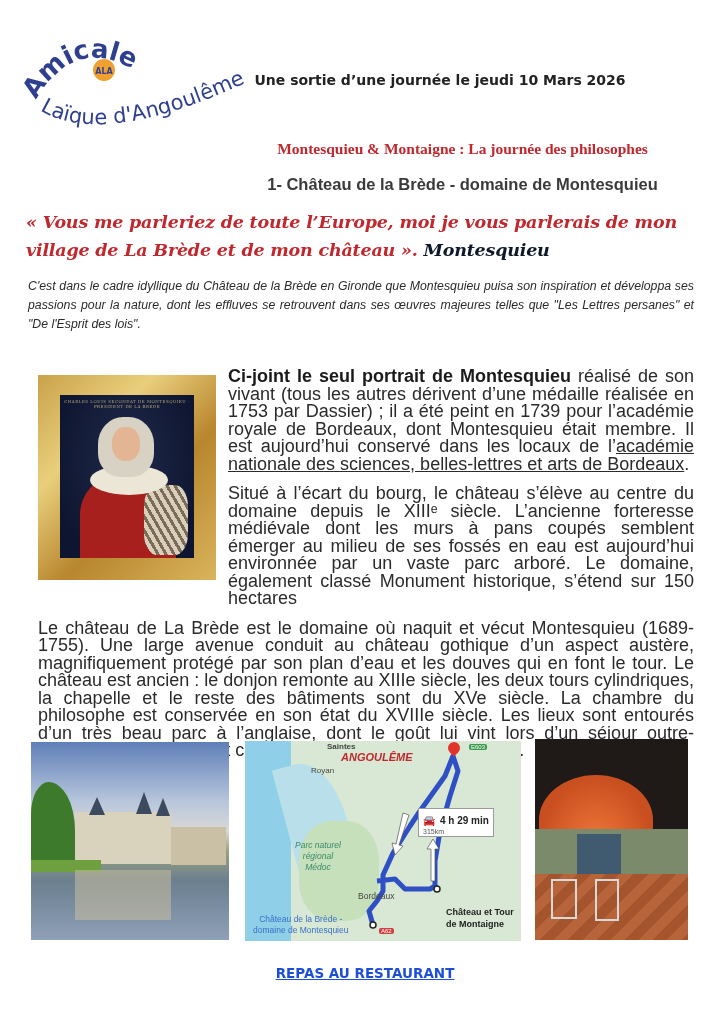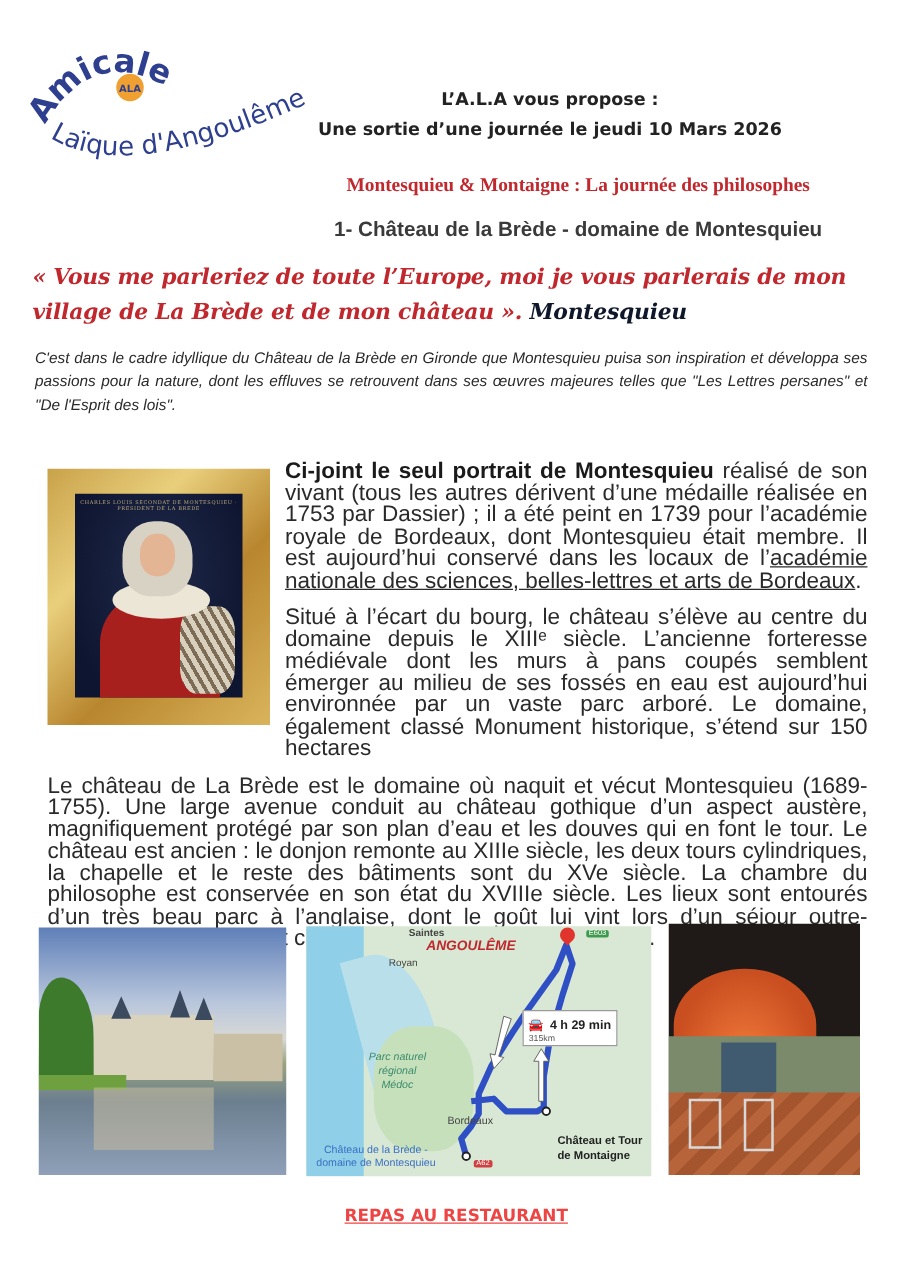--- a/index.html
+++ b/index.html
@@ -100,21 +100,21 @@
                           background: radial-gradient(ellipse at 50% 80%, #f07a3a, #c94e20 70%); }
   .photo-interior .wall { position: absolute; left: 0; top: 90px; width: 153px; height: 50px; background: #7a8a6a; }
   .photo-interior .fireplace { position: absolute; left: 42px; top: 95px; width: 44px; height: 40px; background: #405a70; }
   .photo-interior .floor { position: absolute; left: 0; top: 135px; width: 153px; height: 66px;
                            background: repeating-linear-gradient(135deg, #b8643a 0 10px, #a4552e 10px 20px); }
   .photo-interior .case1 { position: absolute; left: 16px; top: 140px; width: 26px; height: 40px; border: 2px solid #d8d8d8; box-sizing: border-box; }
   .photo-interior .case2 { position: absolute; left: 60px; top: 140px; width: 24px; height: 42px; border: 2px solid #d8d8d8; box-sizing: border-box; }
 
   
   .repas { position: absolute; left: 240px; top: 965px; width: 250px; text-align: center;
-           font-family: "DejaVu Sans", sans-serif; font-weight: bold; font-size: 13.5px; color: #ef4444;
+           font-family: "DejaVu Sans", sans-serif; font-weight: bold; font-size: 13.5px; color: #1d4ed8;
            text-decoration: underline; }
 </style>
 </head>
 <body>
 
 <div class="logo">
   <svg viewBox="0 0 250 110">
     <defs>
       <path id="arc1" d="M 12 70 Q 50 5 110 40"></path>
       <path id="arc2" d="M 16 80 Q 80 120 232 48"></path>
@@ -124,21 +124,20 @@
     </text>
     <text font-family="DejaVu Sans, sans-serif" font-size="21" fill="#2e3f8f">
       <textPath href="#arc2">Laïque d'Angoulême</textPath>
     </text>
     <circle cx="80" cy="40" r="11" fill="#f0a030"></circle>
     <text x="80" y="43.5" text-anchor="middle" font-family="DejaVu Sans, sans-serif" font-weight="bold" font-size="8" fill="#2e3f8f">ALA</text>
   </svg>
 </div>
 
 <div class="intro">
-  <div>L’A.L.A vous propose :</div>
   <div>Une sortie d’une journée le jeudi 10 Mars 2026</div>
 </div>
 <div class="title-red">Montesquieu &amp; Montaigne : La journée des philosophes</div>
 <div class="subtitle">1- Château de la Brède - domaine de Montesquieu</div>
 
 <div class="quote">
   <span>« Vous me parleriez de toute l’Europe, moi je vous parlerais de mon village de La Brède et de mon château ». </span><span class="author">Montesquieu</span>
 </div>
 
 <div class="lead">C'est dans le cadre idyllique du Château de la Brède en Gironde que Montesquieu puisa son inspiration et développa ses passions pour la nature, dont les effluves se retrouvent dans ses œuvres majeures telles que "Les Lettres persanes" et "De l'Esprit des lois".</div>

